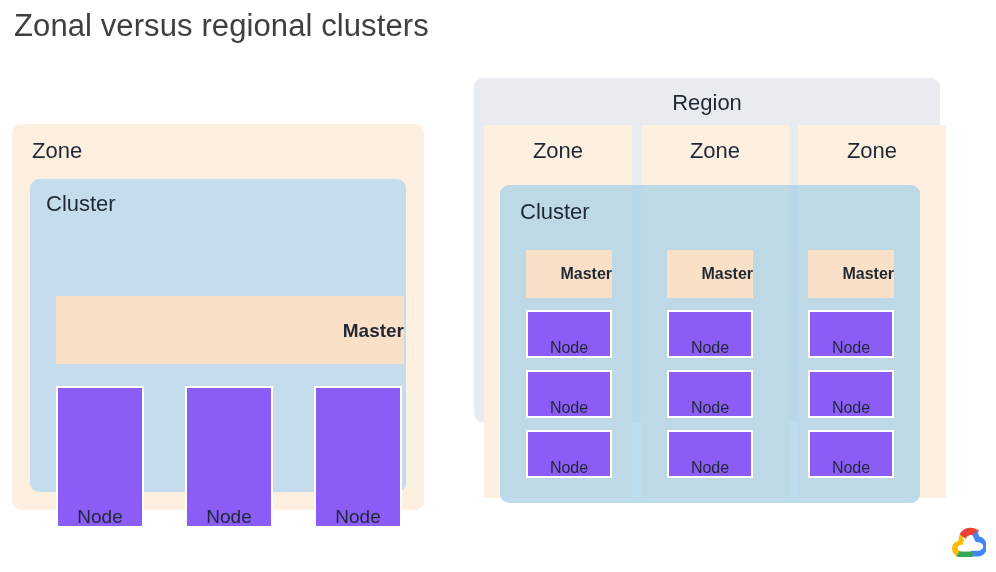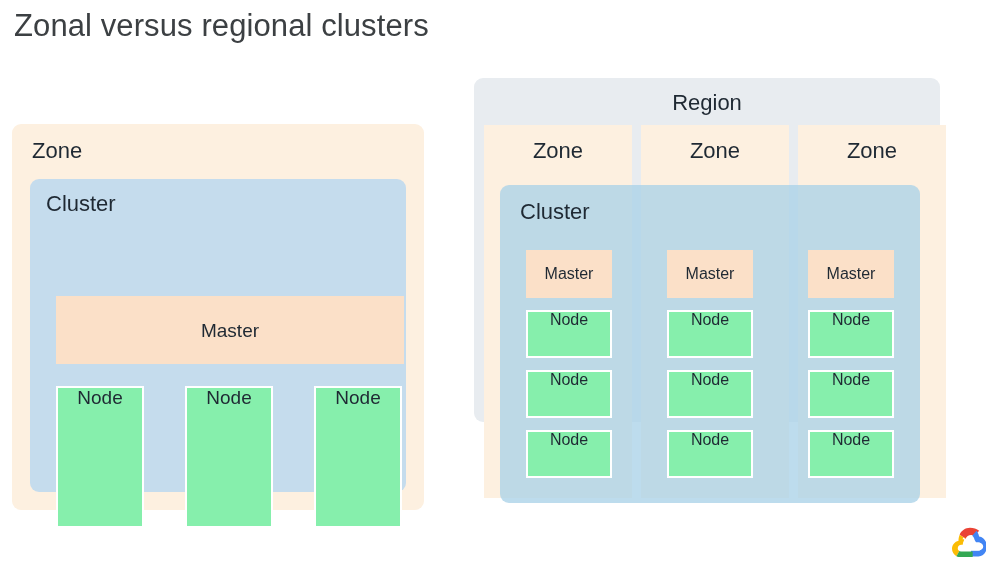--- a/index.html
+++ b/index.html
@@ -58,29 +58,30 @@
   .panel-label.centered {
     text-align: center;
   }
 
   
   .master-box {
     position: absolute;
     background: #fbe0c8;
     display: flex;
     align-items: center;
-    justify-content: center;
+    justify-content: flex-end;
     box-sizing: border-box;
+    font-weight: bold;
   }
   .node-box {
     position: absolute;
-    background: #86efac;
+    background: #8b5cf6;
     border: 2px solid #ffffff;
     display: flex;
-    align-items: flex-start;
+    align-items: flex-end;
     justify-content: center;
     box-sizing: border-box;
   }
   .box-label {
     font-size: 19px;
     color: #1f2933;
     line-height: 1;
     white-space: nowrap;
   }
   .box-label.small {

